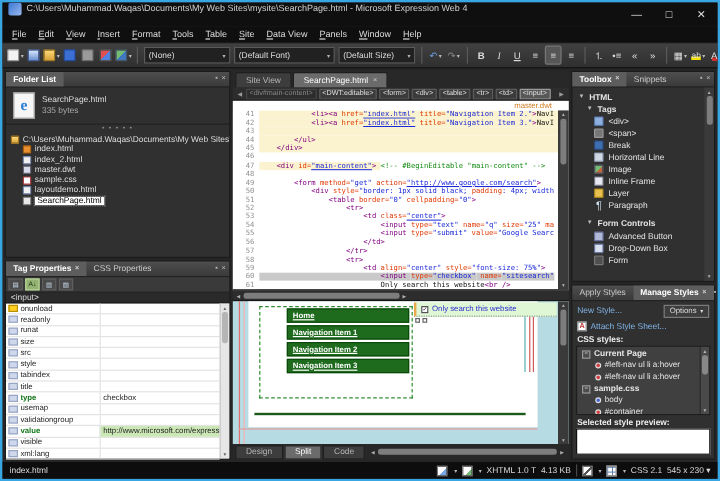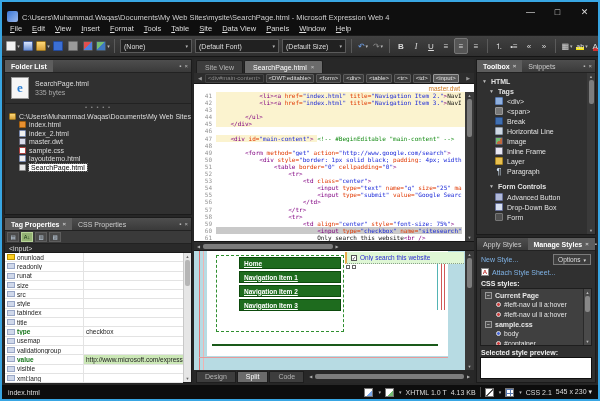--- a/index.html
+++ b/index.html
@@ -1,19 +1,19 @@
 <!DOCTYPE html>
 <html><head>
 <meta charset="utf-8">
 <style>
   html,body{margin:0;padding:0;background:#666;}
   *{box-sizing:border-box;}
   .window{width:600px;height:401px;border:2px solid #38a6e3;background:#262626;display:flex;flex-direction:column;font-family:"Liberation Sans",sans-serif;font-size:7.5px;color:#e6e6e6;overflow:hidden;position:relative;}
   
-  .titlebar{height:20px;background:#0f0f0f;display:flex;align-items:flex-end;padding-left:5px;gap:4px;flex:none;}
+  .titlebar{height:20px;background:#0f0f0f;display:flex;align-items:flex-start;padding-left:5px;gap:4px;flex:none;}
   .app-icon{width:11px;height:11px;border-radius:2px;background:linear-gradient(135deg,#3a77d6,#9ab8ec);flex:none;}
   .title-text{flex:1;color:#cfcfcf;white-space:nowrap;overflow:hidden;font-size:7.5px;}
   .win-controls{display:flex;height:100%;flex:none;}
   .win-btn{width:27px;display:flex;align-items:center;justify-content:center;color:#ddd;font-size:9px;}
   
   .menubar{height:13px;background:#0f0f0f;display:flex;align-items:center;padding-left:3px;flex:none;}
   .menu-item{padding:0 5px;color:#ddd;white-space:nowrap;}
   
   .toolbar{height:22px;background:linear-gradient(#414141,#2f2f2f);border-top:1px solid #1a1a1a;border-bottom:1px solid #151515;display:flex;align-items:center;padding:0 4px;gap:1px;flex:none;}
   .tbtn{height:16px;min-width:14px;display:flex;align-items:center;justify-content:center;color:#ddd;font-size:8px;border-radius:2px;padding:0 1px;}

